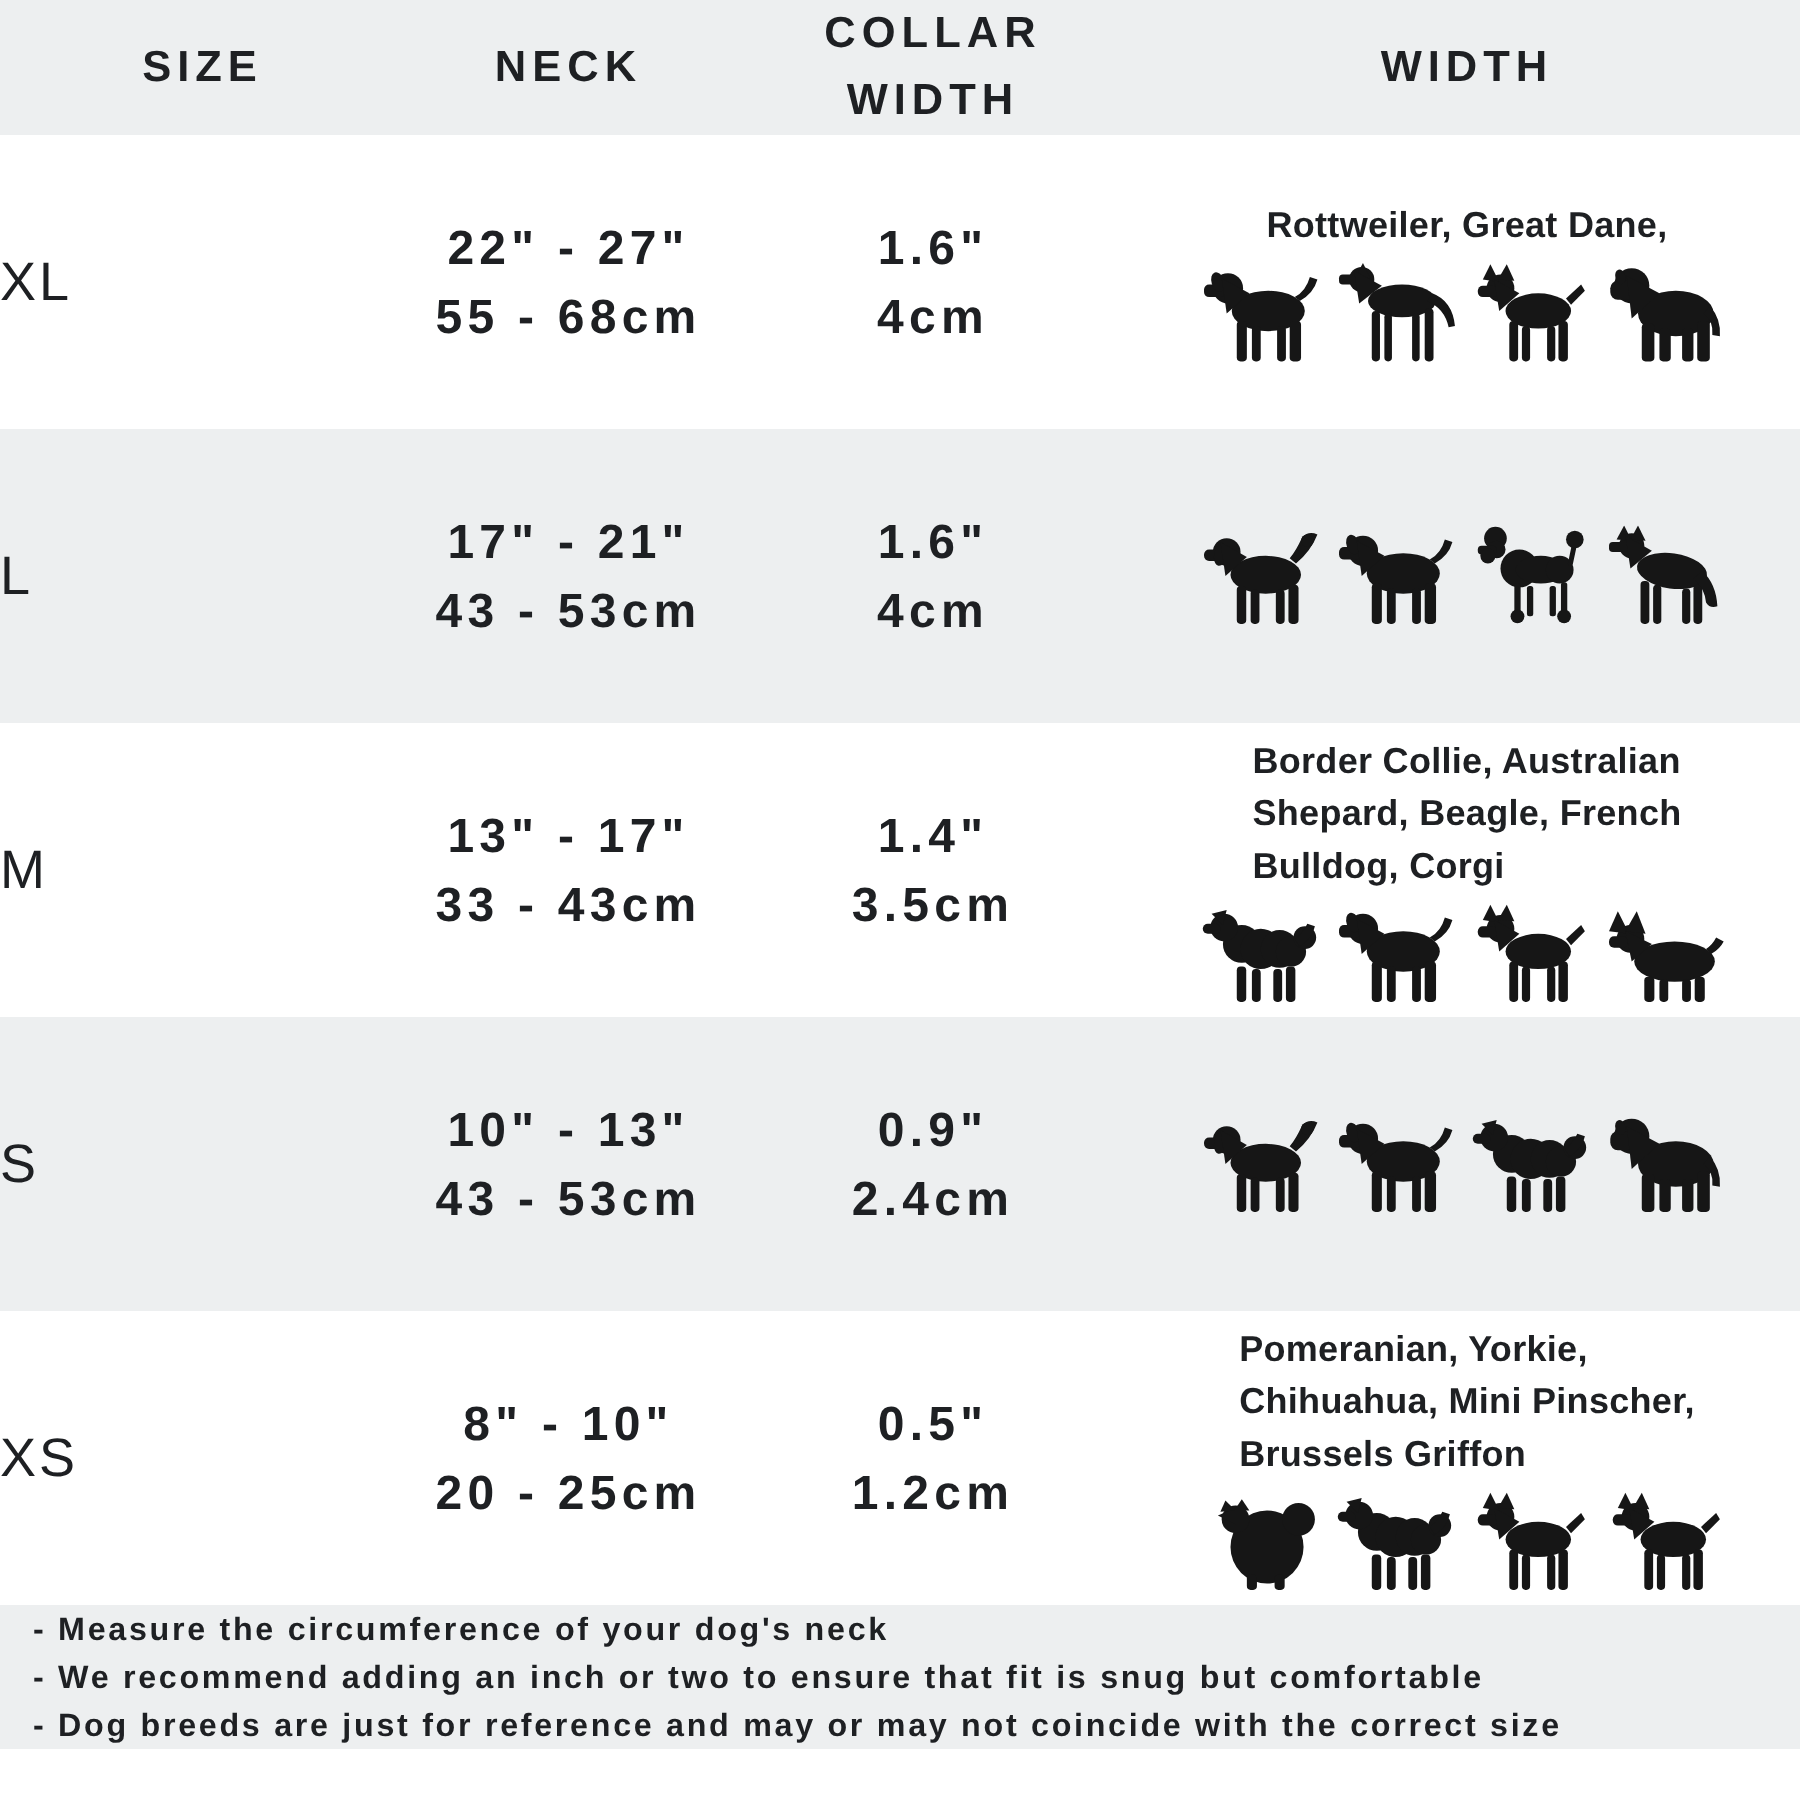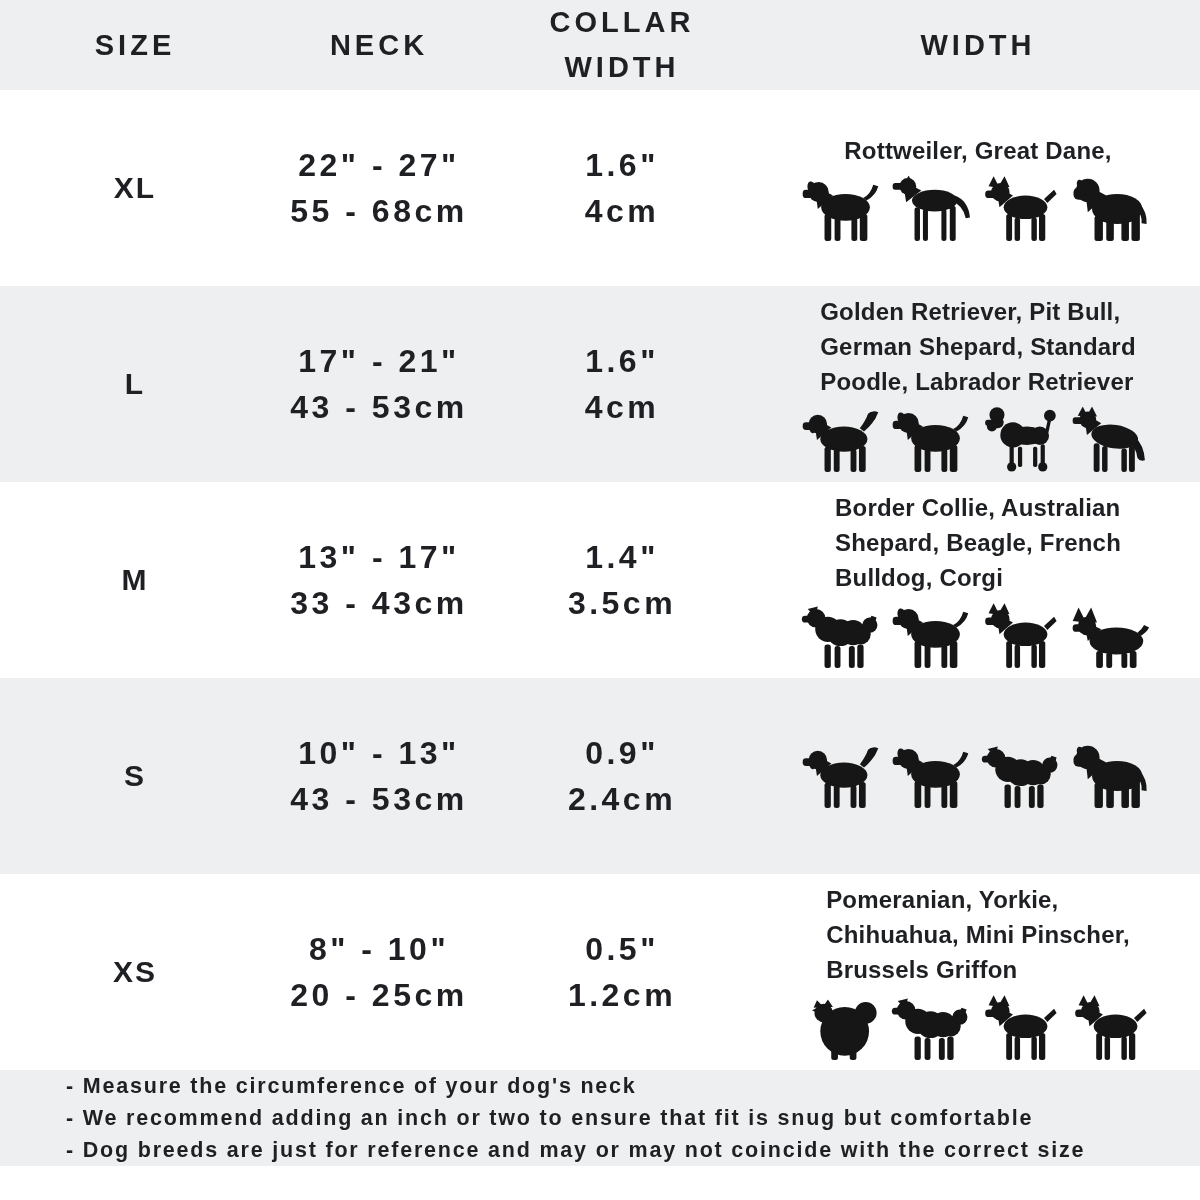--- a/index.html
+++ b/index.html
@@ -16,35 +16,35 @@
   .sheet{width:1200px;height:894px;display:flex;flex-direction:column;}
   .grid4{display:grid;grid-template-columns:270px 218px 268px 444px;align-items:center;}
   .header-row{height:120px;background:var(--band);}
   .hcell{
     text-align:center;font-weight:bold;font-size:29px;letter-spacing:4px;
     line-height:45px;justify-self:center;
   }
   .hcell.collar{max-width:220px;}
   .row{height:196px;background:#ffffff;}
   .row.band{background:var(--band);}
-  .size-cell{text-align:center;font-weight:bold;font-size:30px;letter-spacing:2px;}
+  .size-cell{font-weight:normal;font-size:36px;letter-spacing:2px;}
   .meas-cell{text-align:center;font-weight:bold;font-size:32px;letter-spacing:3.5px;line-height:46px;}
   .breeds-cell{
     display:flex;flex-direction:column;align-items:center;justify-content:center;
     gap:7px;height:100%;padding:6px 0;
   }
   .breed-lines{font-weight:bold;font-size:24px;line-height:35px;letter-spacing:0.2px;}
   .icons-row{display:flex;align-items:flex-end;gap:6px;}
   .dog-icon{display:inline-block;line-height:0;}
   .dog-icon svg{width:84px;height:68px;display:block;fill:var(--dog);}
   .footer{
     height:100px;background:var(--band);display:flex;flex-direction:column;
     justify-content:center;padding-left:22px;
   }
-  .note{font-weight:bold;font-size:21.5px;letter-spacing:1.8px;line-height:32px;margin-left:44px;}
+  .note{font-weight:bold;font-size:21.5px;letter-spacing:1.8px;line-height:32px;}
   .defs{position:absolute;width:0;height:0;overflow:hidden;}
 </style>
 </head>
 <body>
 
 <svg class="defs" aria-hidden="true">
   <symbol id="sym-stocky" viewBox="0 0 100 80">
     <ellipse cx="53" cy="38" rx="29" ry="16"></ellipse>
     <circle cx="21" cy="20" r="12"></circle>
     <rect x="2" y="17" width="17" height="10" rx="4"></rect>
@@ -229,25 +229,20 @@
     <div class="size-cell">L</div>
     <div class="meas-cell">
       <div>17" - 21"</div>
       <div>43 - 53cm</div>
     </div>
     <div class="meas-cell">
       <div>1.6"</div>
       <div>4cm</div>
     </div>
     <div class="breeds-cell">
-      <div class="breed-lines">
-            <div>Golden Retriever, Pit Bull,</div>
-            <div>German Shepard, Standard</div>
-            <div>Poodle, Labrador Retriever</div>
-          </div>
       <div class="icons-row">
             <span class="dog-icon">
               <svg viewBox="0 0 100 80">
                 <use href="#sym-retriever"></use>
               </svg>
             </span>
             <span class="dog-icon">
               <svg viewBox="0 0 100 80">
                 <use href="#sym-stocky"></use>
               </svg>

